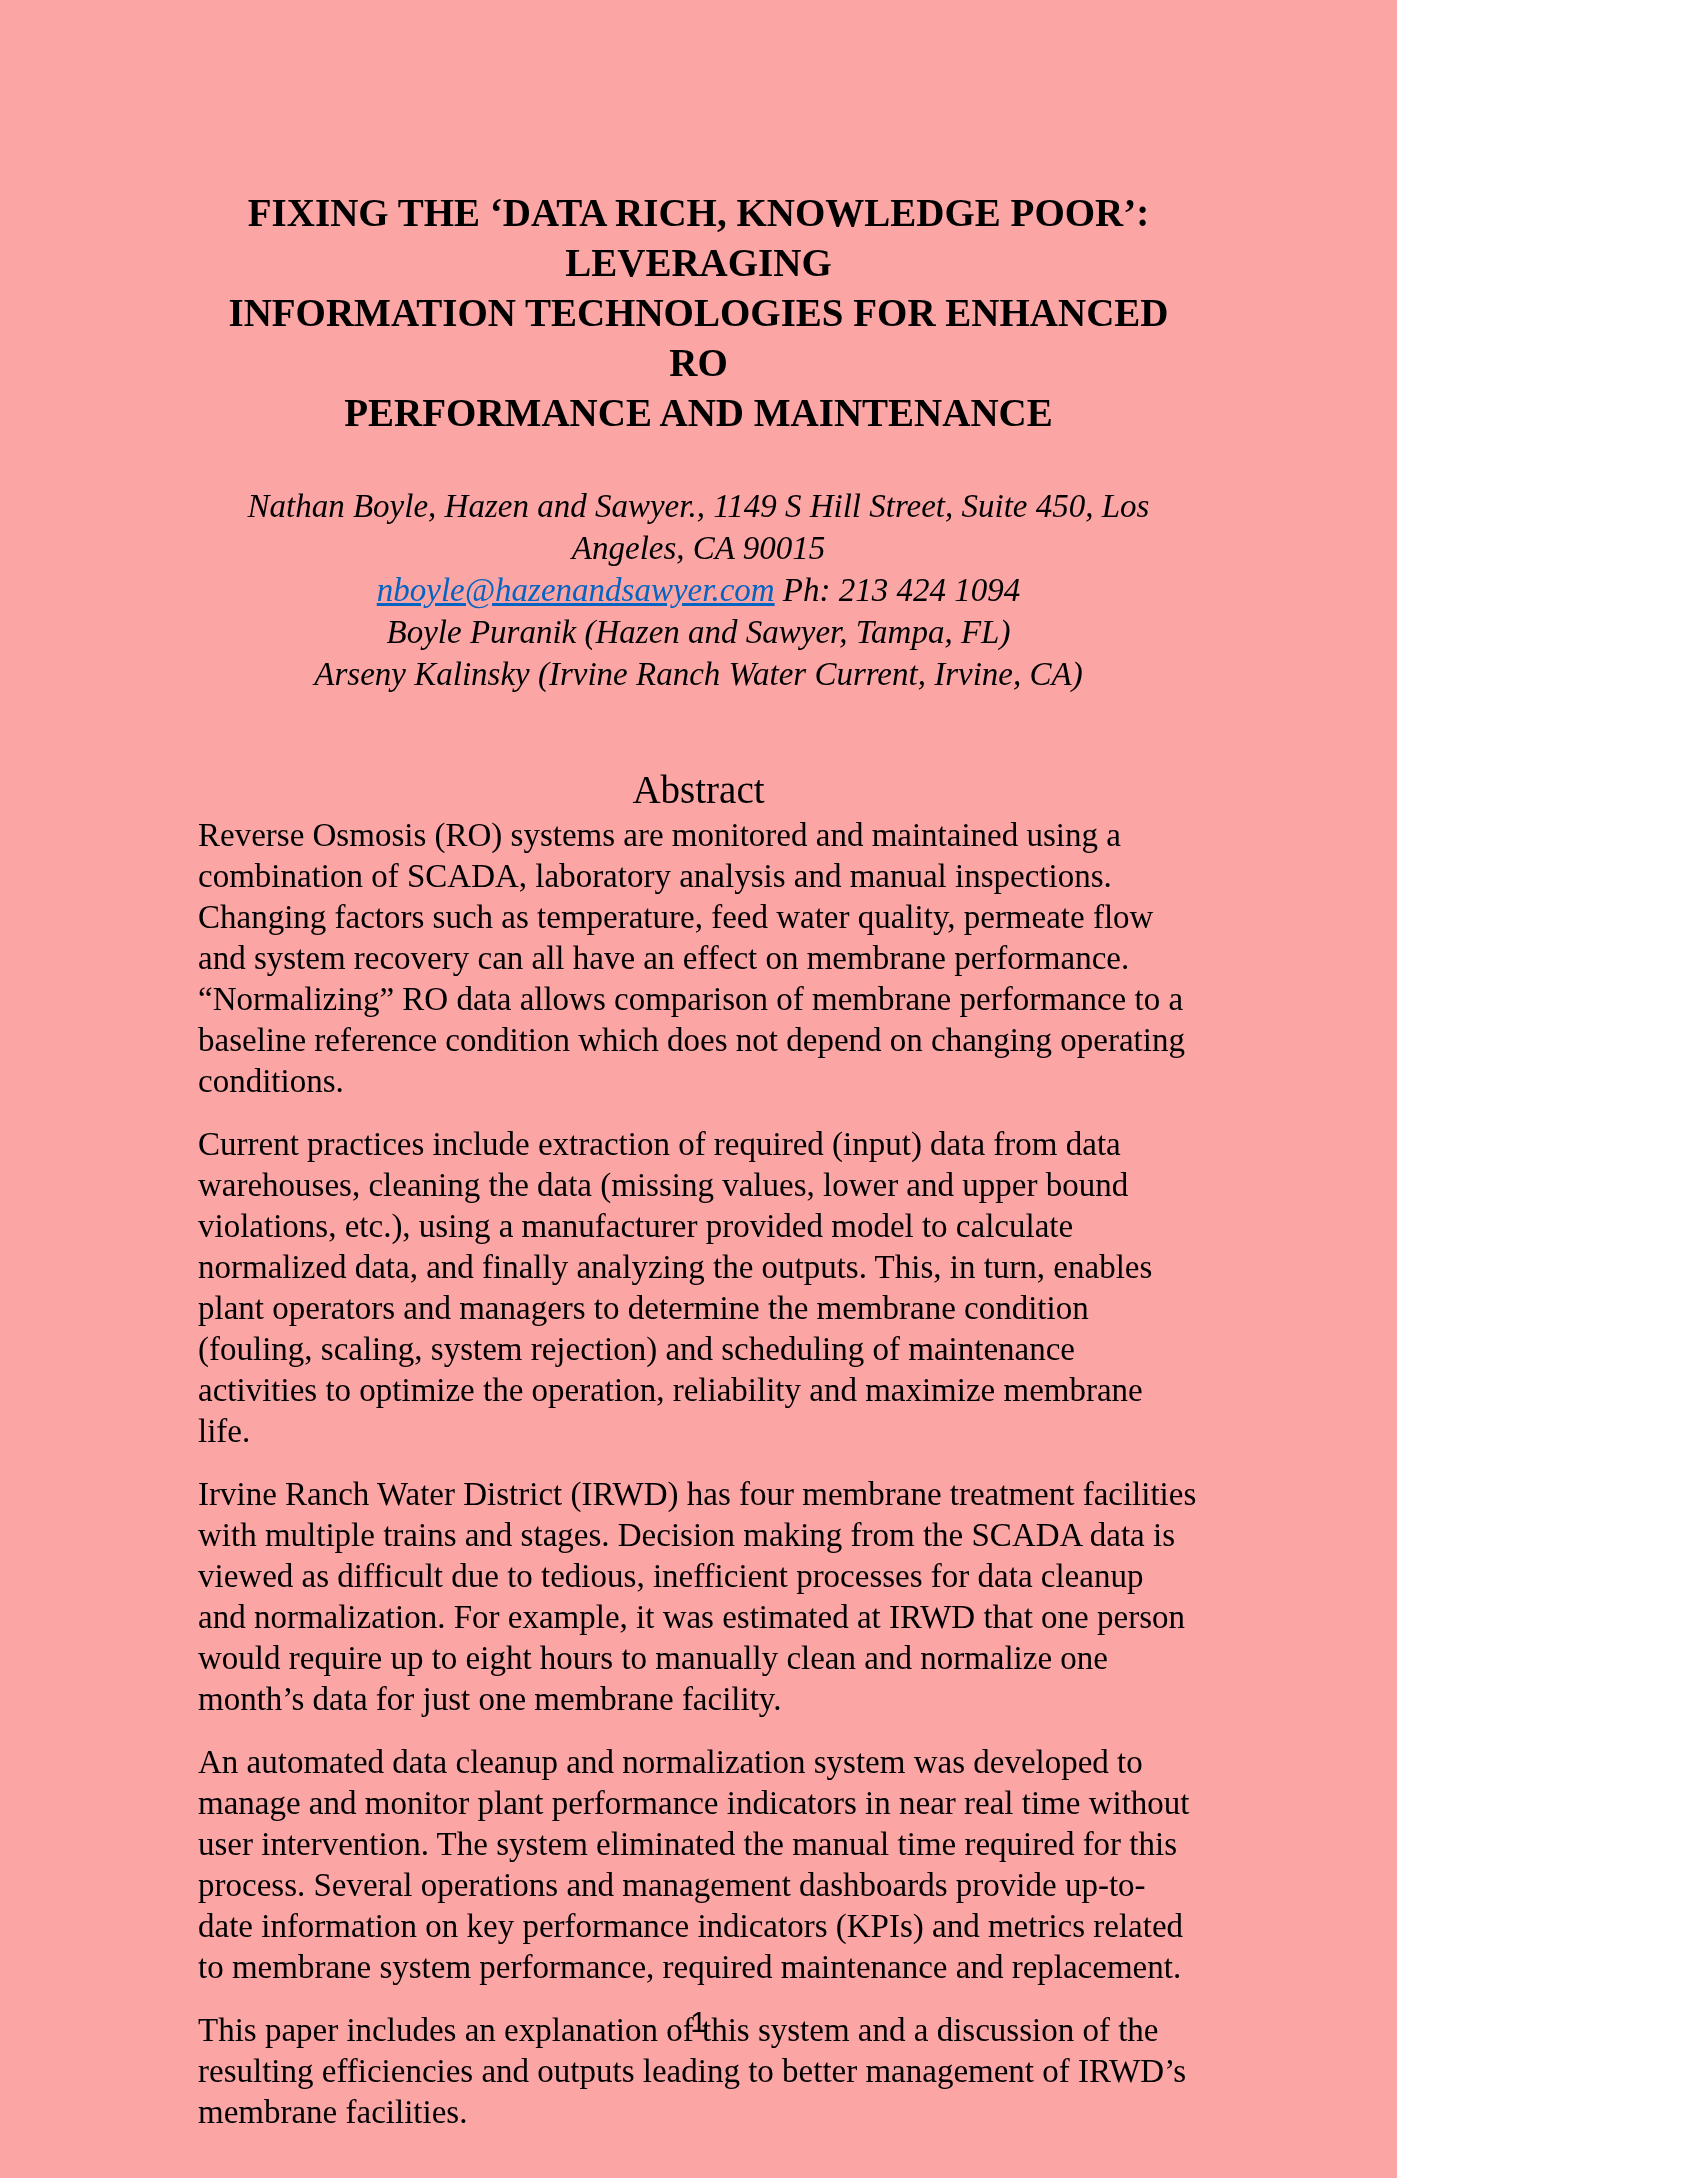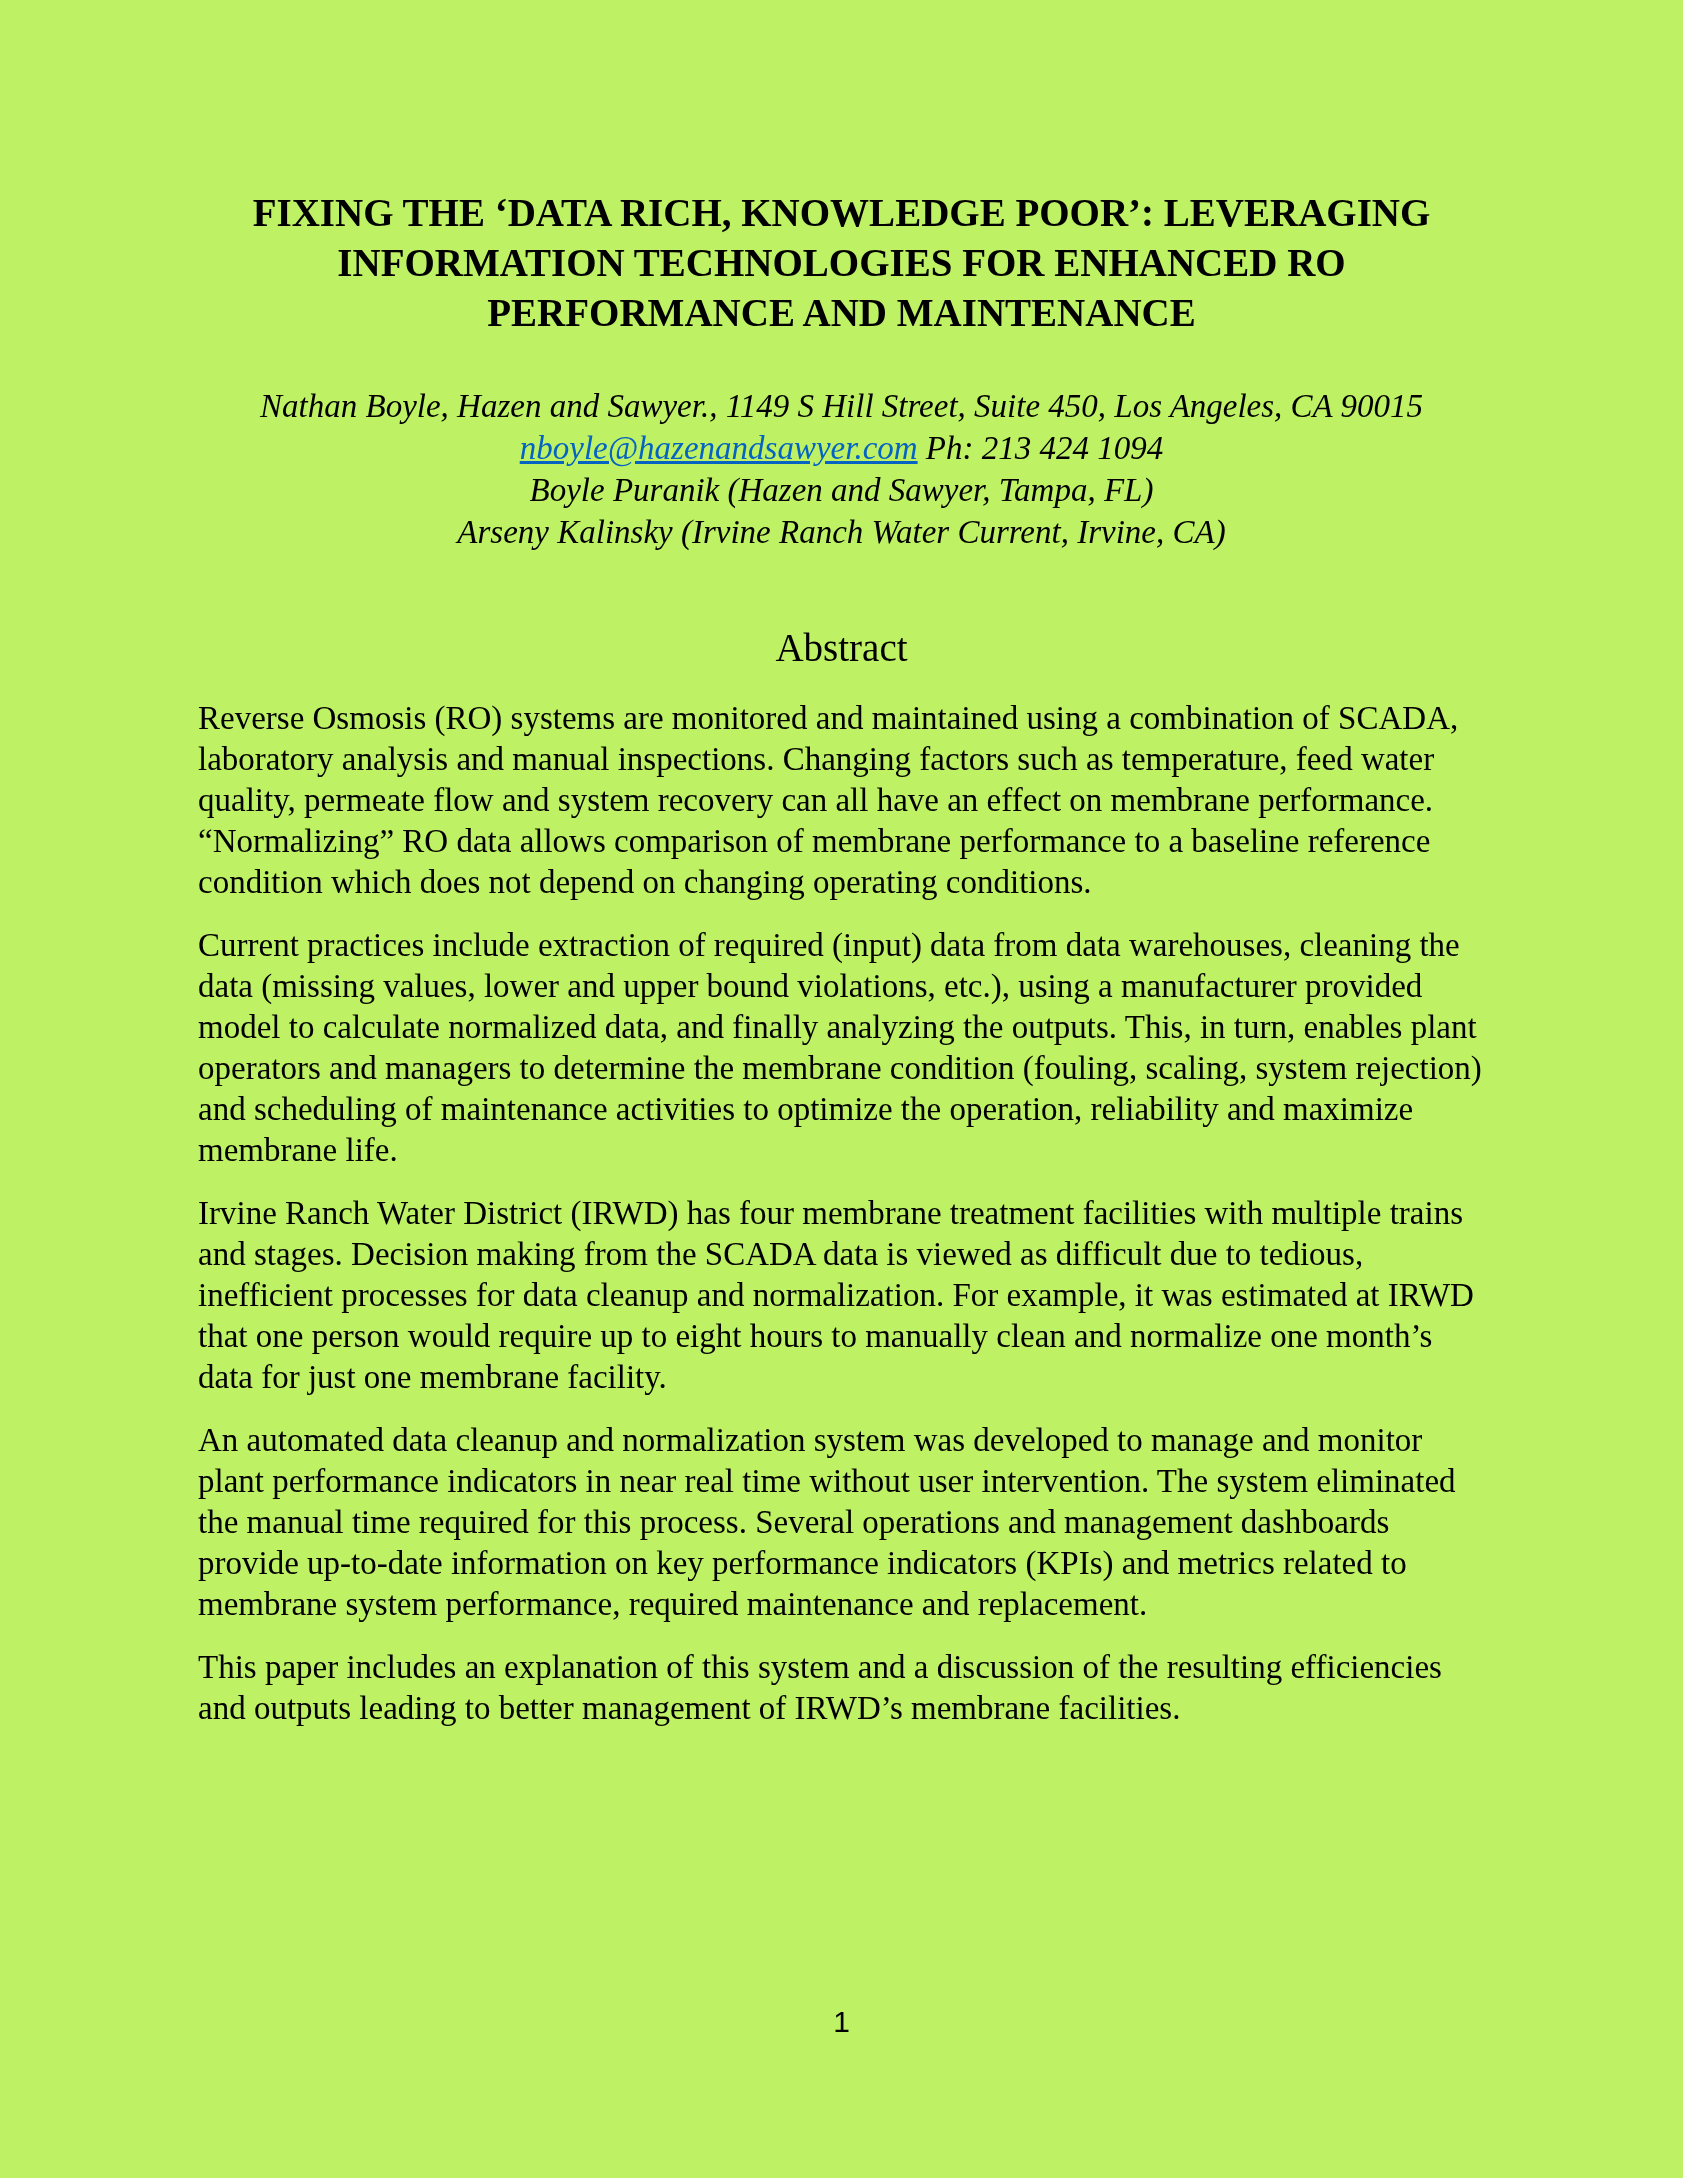--- a/index.html
+++ b/index.html
@@ -1,22 +1,22 @@
 <!DOCTYPE html>
 <html><head>
 <meta charset="utf-8">
 <style>
   html, body { margin: 0; padding: 0; }
   body { background: #ffffff; }
 
   .page {
     position: relative;
-    width: 1683px;
+    width: 1397px;
     height: 2178px;
-    background: #bef264;
+    background: #fca5a5;
     color: #000000;
     font-family: "Liberation Serif", serif;
     overflow: hidden;
   }
 
   .content {
     margin: 0 198px;
   }
 
   .title-block {
@@ -41,21 +41,20 @@
 
   .abstract-heading {
     margin: 70px 0 0 0;
     font-size: 39px;
     line-height: 50px;
     font-weight: normal;
     text-align: center;
   }
 
   .abstract-body {
-    margin-top: 25px;
   }
 
   .abstract-body p {
     margin: 0 0 22px 0;
     font-size: 33px;
     line-height: 41px;
     text-align: left;
   }
 
   .page-footer {

